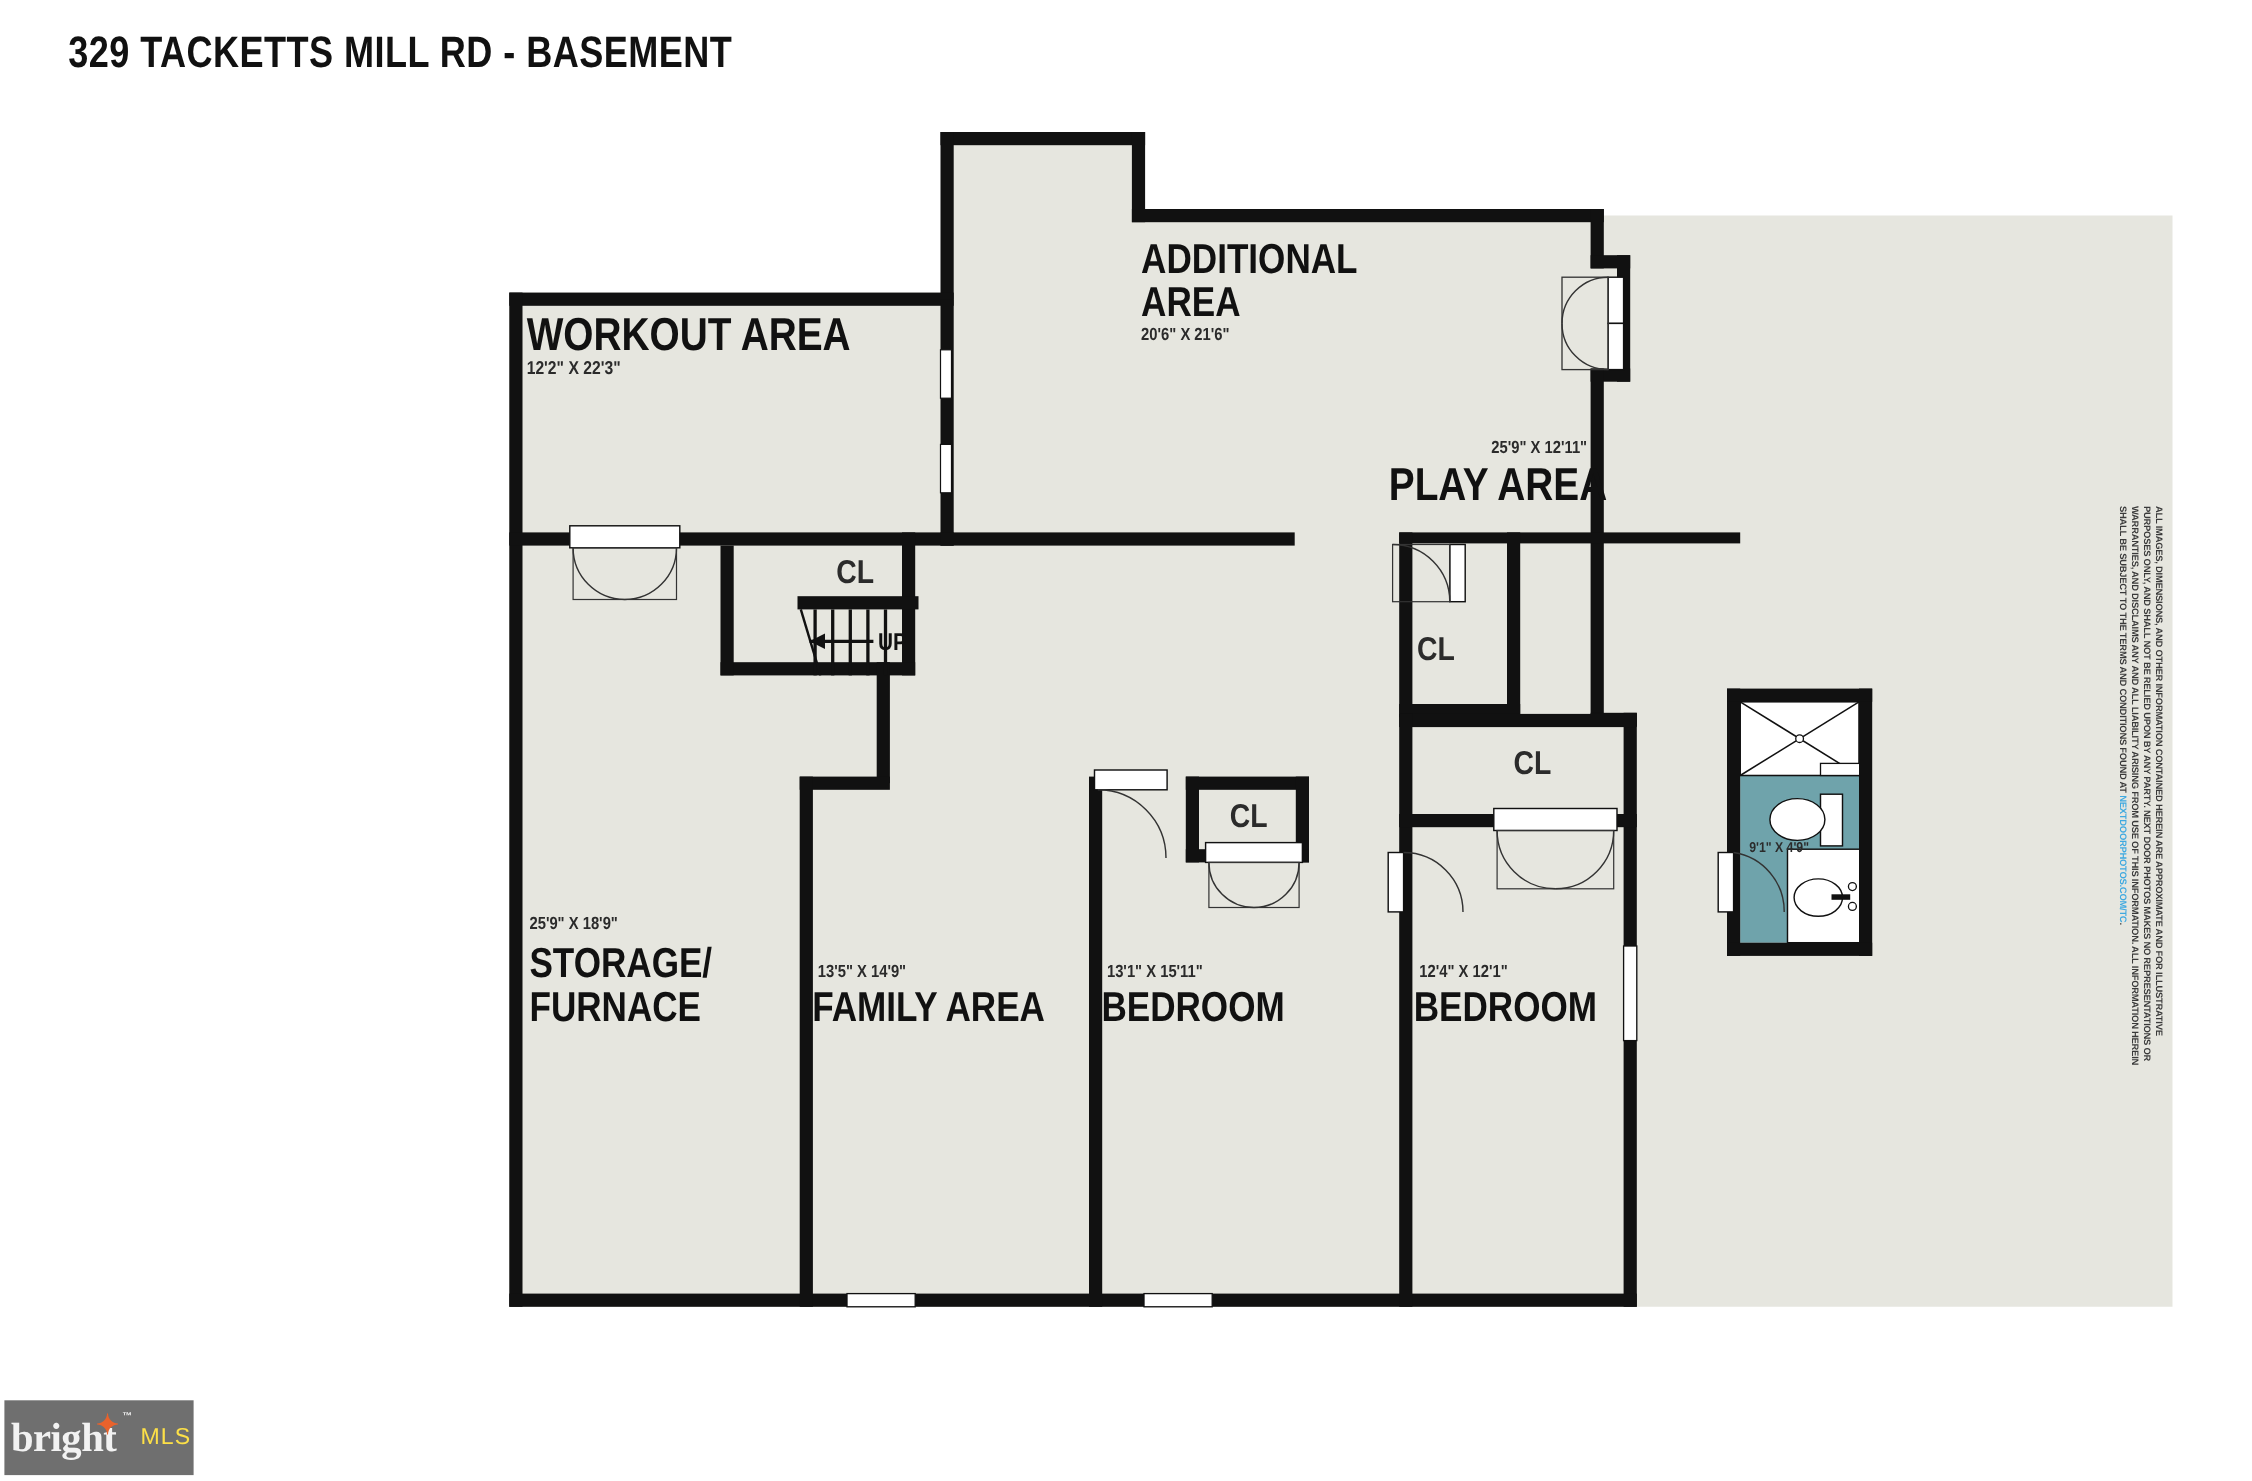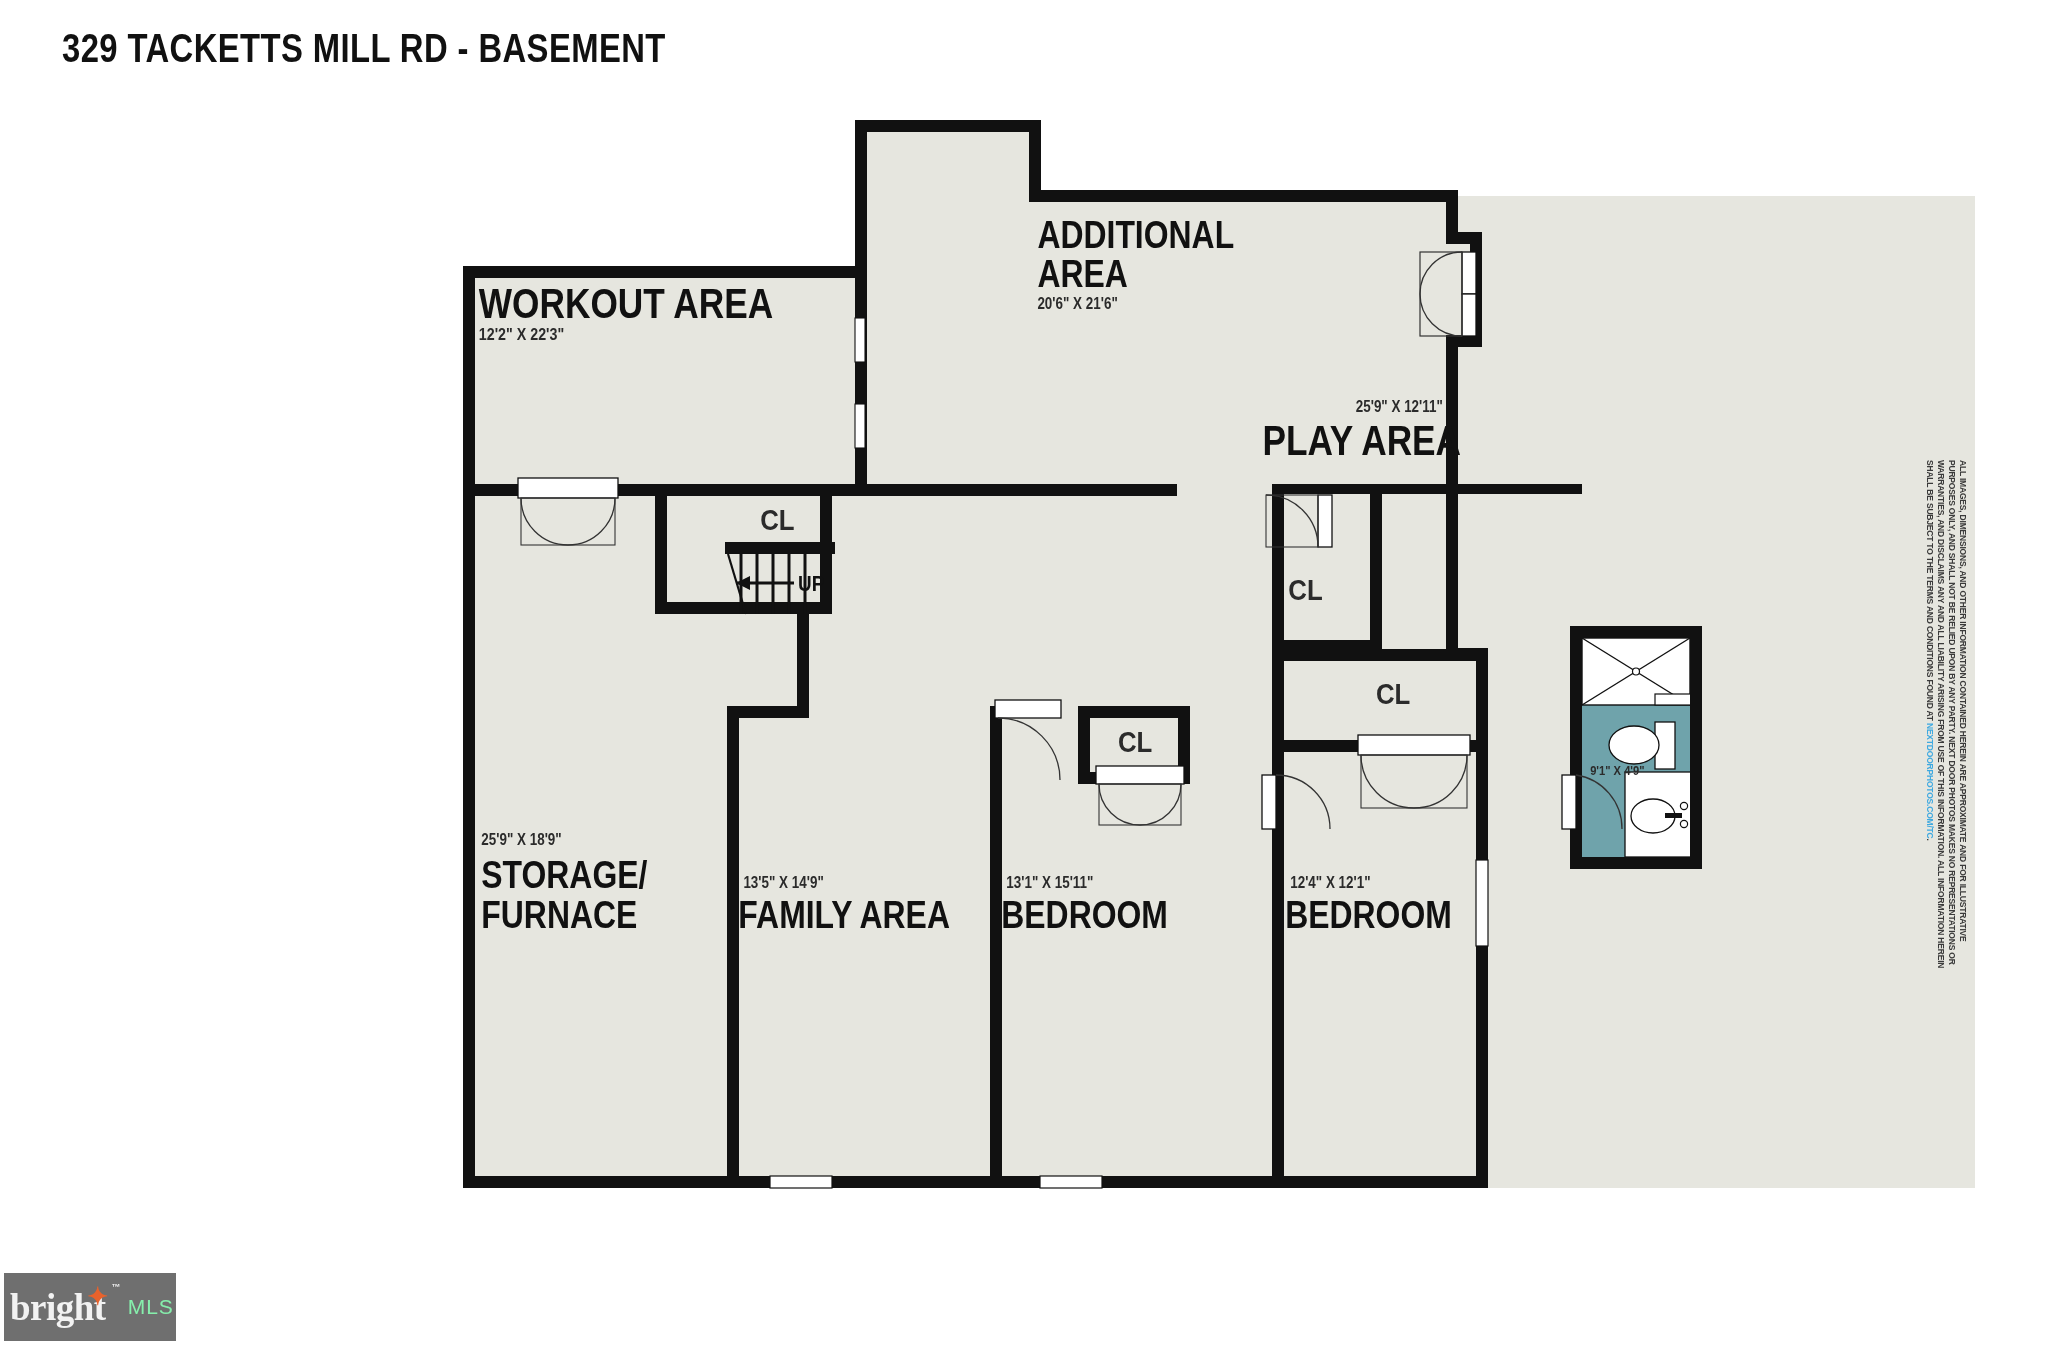--- a/index.html
+++ b/index.html
@@ -54,21 +54,21 @@
   }
   #mls-logo .star{
     position:absolute;right:-2px;top:-5px;color:#e8622c;font-size:25px;
     line-height:1;
   }
   #mls-logo .tm{
     position:absolute;right:-14px;top:-6px;color:#f2f2f2;font-size:9px;
     font-family:"Liberation Sans",sans-serif;
   }
   #mls-logo .mls{
-    margin-left:22px;color:#86efac;font-family:"Liberation Sans",sans-serif;
+    margin-left:22px;color:#fde047;font-family:"Liberation Sans",sans-serif;
     font-size:21px;letter-spacing:1px;
   }
 </style>
 </head>
 <body>
 
 <div id="plan-title">329 TACKETTS MILL RD - BASEMENT</div>
 
 <svg id="floorplan-svg" width="2047" height="1346" viewBox="0 0 2047 1346">
 

